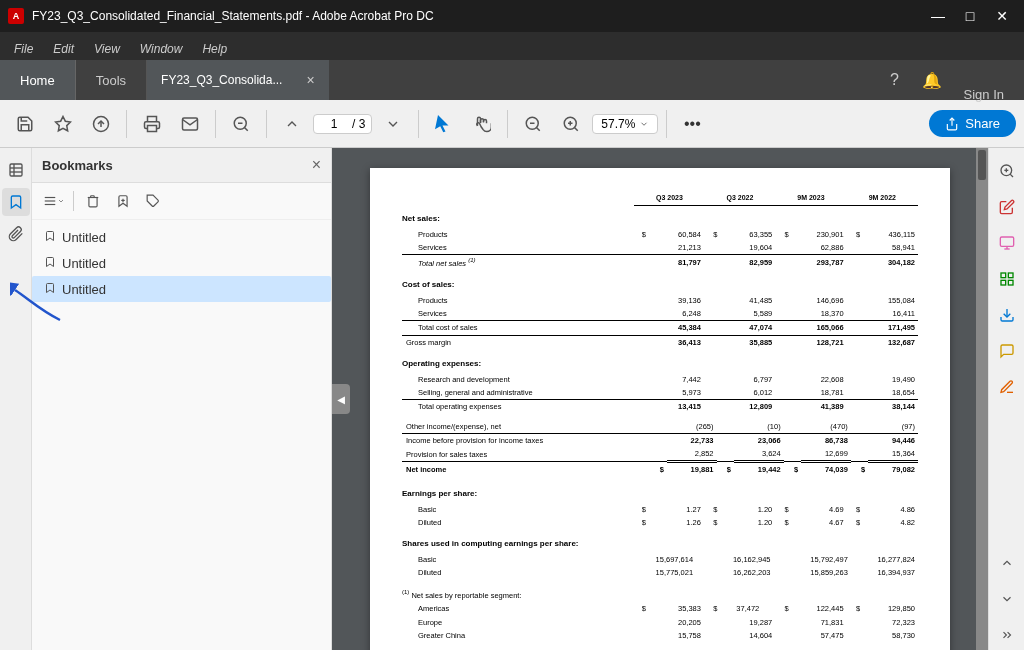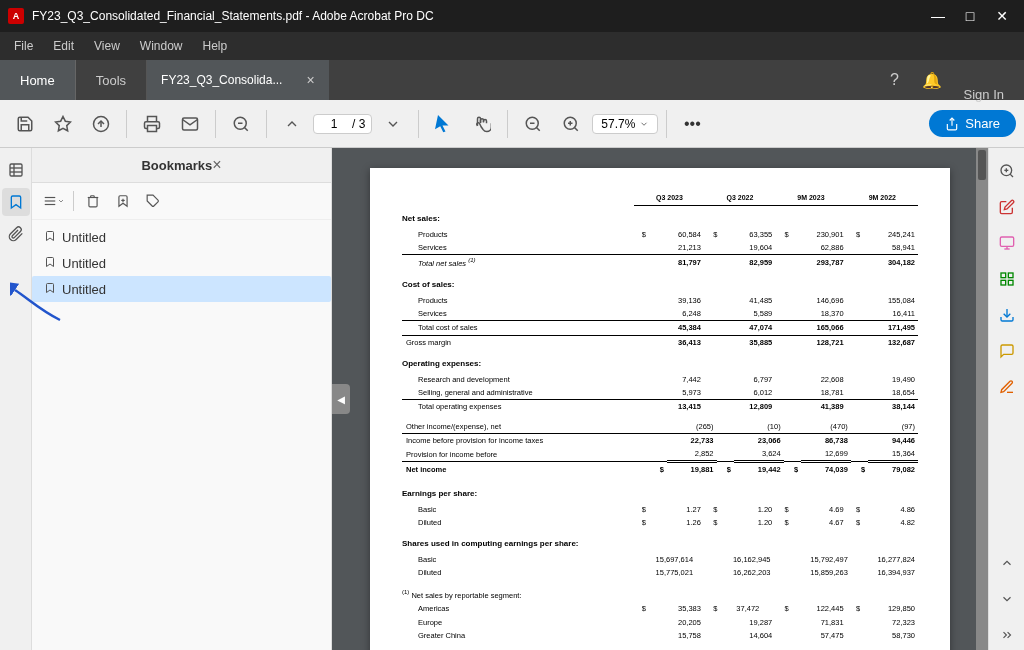--- a/index.html
+++ b/index.html
@@ -19,22 +19,23 @@
     .title-bar-left { display: flex; align-items: center; gap: 8px; font-size: 12px; }
     .title-bar-icon { width: 16px; height: 16px; background: #cc0000; border-radius: 2px; display: flex; align-items: center; justify-content: center; color: white; font-size: 9px; font-weight: bold; }
     .title-bar-controls { display: flex; gap: 4px; }
     .title-bar-btn { width: 28px; height: 22px; background: transparent; border: none; color: #fff; font-size: 14px; cursor: pointer; display: flex; align-items: center; justify-content: center; }
 
     
     .menu-bar {
       background: #2d2d2d;
       height: 28px;
       display: flex;
-      align-items: center;
+      align-items: flex-end;
       padding: 0 4px;
+      font-style: italic;
     }
     .menu-item {
       color: #ccc;
       padding: 4px 10px;
       font-size: 12px;
       cursor: pointer;
       border-radius: 2px;
     }
 
     
@@ -201,21 +202,21 @@
     .bookmarks-panel {
       width: 300px;
       background: #f9f9f9;
       border-right: 1px solid #ddd;
       display: flex;
       flex-direction: column;
     }
     .bookmarks-header {
       display: flex;
       align-items: center;
-      justify-content: center;
+      justify-content: space-between;
       padding: 8px 10px;
       border-bottom: 1px solid #ddd;
       background: #f0f0f0;
     }
     .bookmarks-title { font-size: 13px; font-weight: 600; color: #333; }
     .bookmarks-close { background: none; border: none; cursor: pointer; font-size: 16px; color: #666; }
     .bookmarks-toolbar {
       display: flex;
       align-items: center;
       padding: 4px 8px;
@@ -594,21 +595,21 @@
         <tbody>
             <tr>
           <td class="sublabel" style="width:42%;">Products</td>
           <td class="num" style="width:3%;">$</td>
               <td class="num" style="width:10%;">60,584</td>
           <td class="num" style="width:3%;">$</td>
               <td class="num" style="width:10%;">63,355</td>
           <td class="num" style="width:3%;">$</td>
               <td class="num" style="width:10%;">230,901</td>
           <td class="num" style="width:3%;">$</td>
-              <td class="num" style="width:10%;">245,241</td>
+              <td class="num" style="width:10%;">436,115</td>
         </tr>
         <tr>
           <td class="sublabel">Services</td>
           <td class="num"></td>
               <td class="num">21,213</td>
           <td class="num"></td>
               <td class="num">19,604</td>
           <td class="num"></td>
               <td class="num">62,886</td>
           <td class="num"></td>
@@ -741,21 +742,21 @@
           <td class="num"></td>
               <td class="num total">22,733</td>
           <td class="num"></td>
               <td class="num total">23,066</td>
           <td class="num"></td>
               <td class="num total">86,738</td>
           <td class="num"></td>
               <td class="num total">94,446</td>
         </tr>
         <tr>
-          <td style="padding-left:4px;">Provision for income before</td>
+          <td style="padding-left:4px;">Provision for sales taxes</td>
           <td class="num"></td>
               <td class="num">2,852</td>
           <td class="num"></td>
               <td class="num">3,624</td>
           <td class="num"></td>
               <td class="num">12,699</td>
           <td class="num"></td>
               <td class="num">15,364</td>
         </tr>
         <tr class="total-line">

